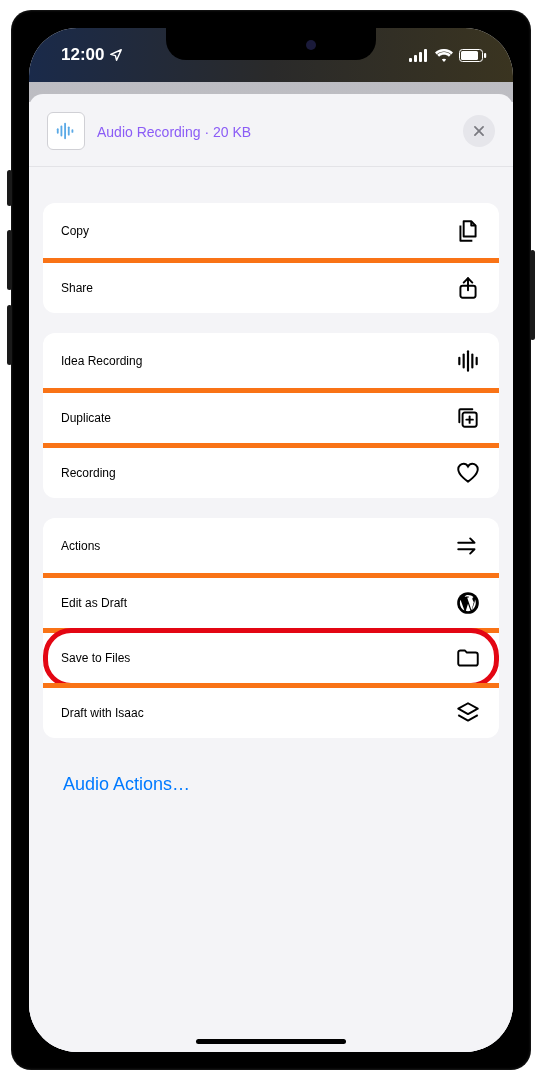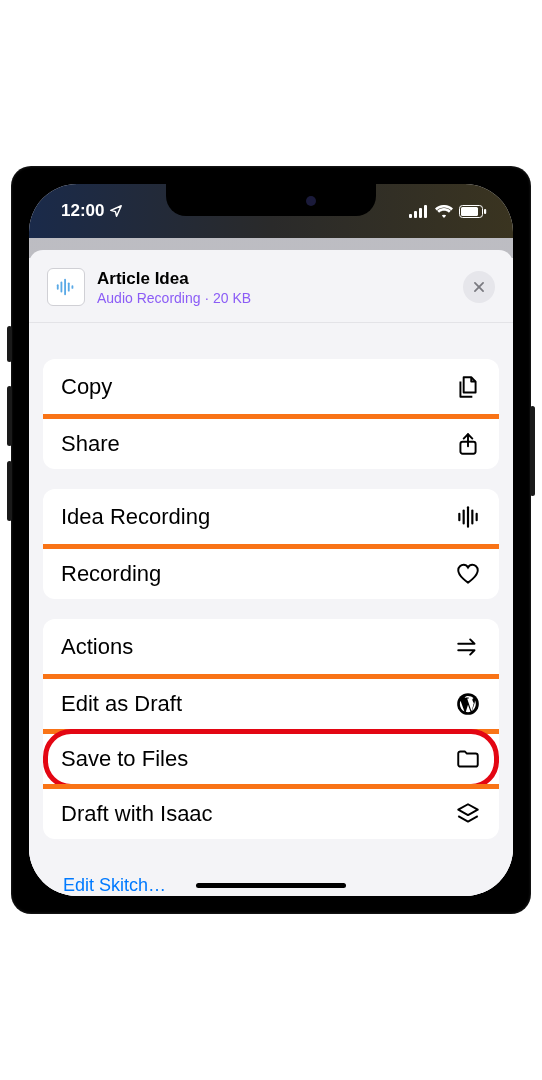--- a/index.html
+++ b/index.html
@@ -7,21 +7,21 @@
     font-family: -apple-system, "Helvetica Neue", Arial, sans-serif;
     background: #fff;
     width: 542px;
     height: 1080px;
     display: flex;
     align-items: center;
     justify-content: center;
   }
   .device {
     width: 520px;
-    height: 748px;
+    height: 1060px;
     background: #000;
     border-radius: 20px;
     padding: 18px;
     position: relative;
     box-shadow: inset 0 0 3px rgba(255,255,255,0.2);
   }
   .screen {
     width: 100%;
     height: 100%;
     background: #f2f2f6;
@@ -109,21 +109,21 @@
   }
   .row {
     height:55px;
     display:flex; align-items:center; justify-content:space-between;
     padding: 0 18px;
     border-top:5px solid #f97316;
     cursor:pointer;
     position:relative;
   }
   .row:first-child { border-top:none; }
-  .row-label { font-size:22px; color:#000; }
+  .row-label { font-size:12px; color:#000; }
   .row-icon { width:26px; height:26px; display:flex; align-items:center; justify-content:center; }
   .row-icon svg { width:100%; height:100%; }
 
   .ring {
     position:absolute; inset:-5px 0; border:5px solid #e30613;
     border-radius:28px; pointer-events:none;
   }
 
   .edit-actions {
     padding: 16px 20px;
@@ -181,21 +181,20 @@
         <div class="file-thumb">
           <svg viewBox="0 0 24 24" fill="none" stroke="#5aa9e6" stroke-width="2" stroke-linecap="round">
               <line x1="3" y1="10" x2="3" y2="14"></line>
               <line x1="7" y1="7" x2="7" y2="17"></line>
               <line x1="11" y1="4" x2="11" y2="20"></line>
               <line x1="15" y1="8" x2="15" y2="16"></line>
               <line x1="19" y1="11" x2="19" y2="13"></line>
             </svg>
         </div>
         <div class="header-text">
-          <div class="file-title">Article Idea</div>
           <div class="file-sub">
             <span>Audio Recording</span> · <span>20 KB</span>
           </div>
         </div>
         <div class="close-btn">
           <svg width="14" height="14" viewBox="0 0 24 24" fill="none" stroke-width="3" stroke-linecap="round">
               <line x1="5" y1="5" x2="19" y2="19"></line>
               <line x1="19" y1="5" x2="5" y2="19"></line>
             </svg>
         </div>
@@ -233,20 +232,31 @@
               <svg viewBox="0 0 24 24" fill="none" stroke="#000" stroke-width="2" stroke-linecap="round">
                   <line x1="4" y1="9" x2="4" y2="15"></line>
                   <line x1="8" y1="6" x2="8" y2="18"></line>
                   <line x1="12" y1="3" x2="12" y2="21"></line>
                   <line x1="16" y1="6" x2="16" y2="18"></line>
                   <line x1="20" y1="9" x2="20" y2="15"></line>
                 </svg>
             </span>
           </div>
           <div class="row">
+            <span class="row-label">Duplicate</span>
+            <span class="row-icon">
+              <svg viewBox="0 0 24 24" fill="none" stroke="#000" stroke-width="1.8" stroke-linecap="round" stroke-linejoin="round">
+                  <rect x="7" y="7" width="13" height="13" rx="2"></rect>
+                  <path d="M4 16 V5 a1 1 0 0 1 1-1 h11"></path>
+                  <line x1="13.5" y1="10.5" x2="13.5" y2="16.5"></line>
+                  <line x1="10.5" y1="13.5" x2="16.5" y2="13.5"></line>
+                </svg>
+            </span>
+          </div>
+          <div class="row">
             <span class="row-label">Recording</span>
             <span class="row-icon">
               <svg viewBox="0 0 24 24" fill="none" stroke="#000" stroke-width="1.8">
                   <path d="M12 20 C12 20 3 14 3 8.5 C3 5.5 5.5 3.5 8 3.5 C10 3.5 11.3 4.8 12 6 C12.7 4.8 14 3.5 16 3.5 C18.5 3.5 21 5.5 21 8.5 C21 14 12 20 12 20 Z"></path>
                 </svg>
             </span>
           </div>
         </div>
 
         <div class="group">
@@ -281,19 +291,19 @@
             <span class="row-label">Draft with Isaac</span>
             <span class="row-icon">
               <svg viewBox="0 0 24 24" fill="none" stroke="#000" stroke-width="1.8" stroke-linejoin="round">
                   <path d="M12 3 L21 8 L12 13 L3 8 Z"></path>
                   <path d="M3 14 L12 19 L21 14"></path>
                 </svg>
             </span>
           </div>
         </div>
 
-        <div class="edit-actions">Edit Skitch…</div>
+        <div class="edit-actions">Audio Actions…</div>
       </div>
 
       <div class="home-indicator"></div>
     </div>
   </div>
 </div>
 
 </body></html>

